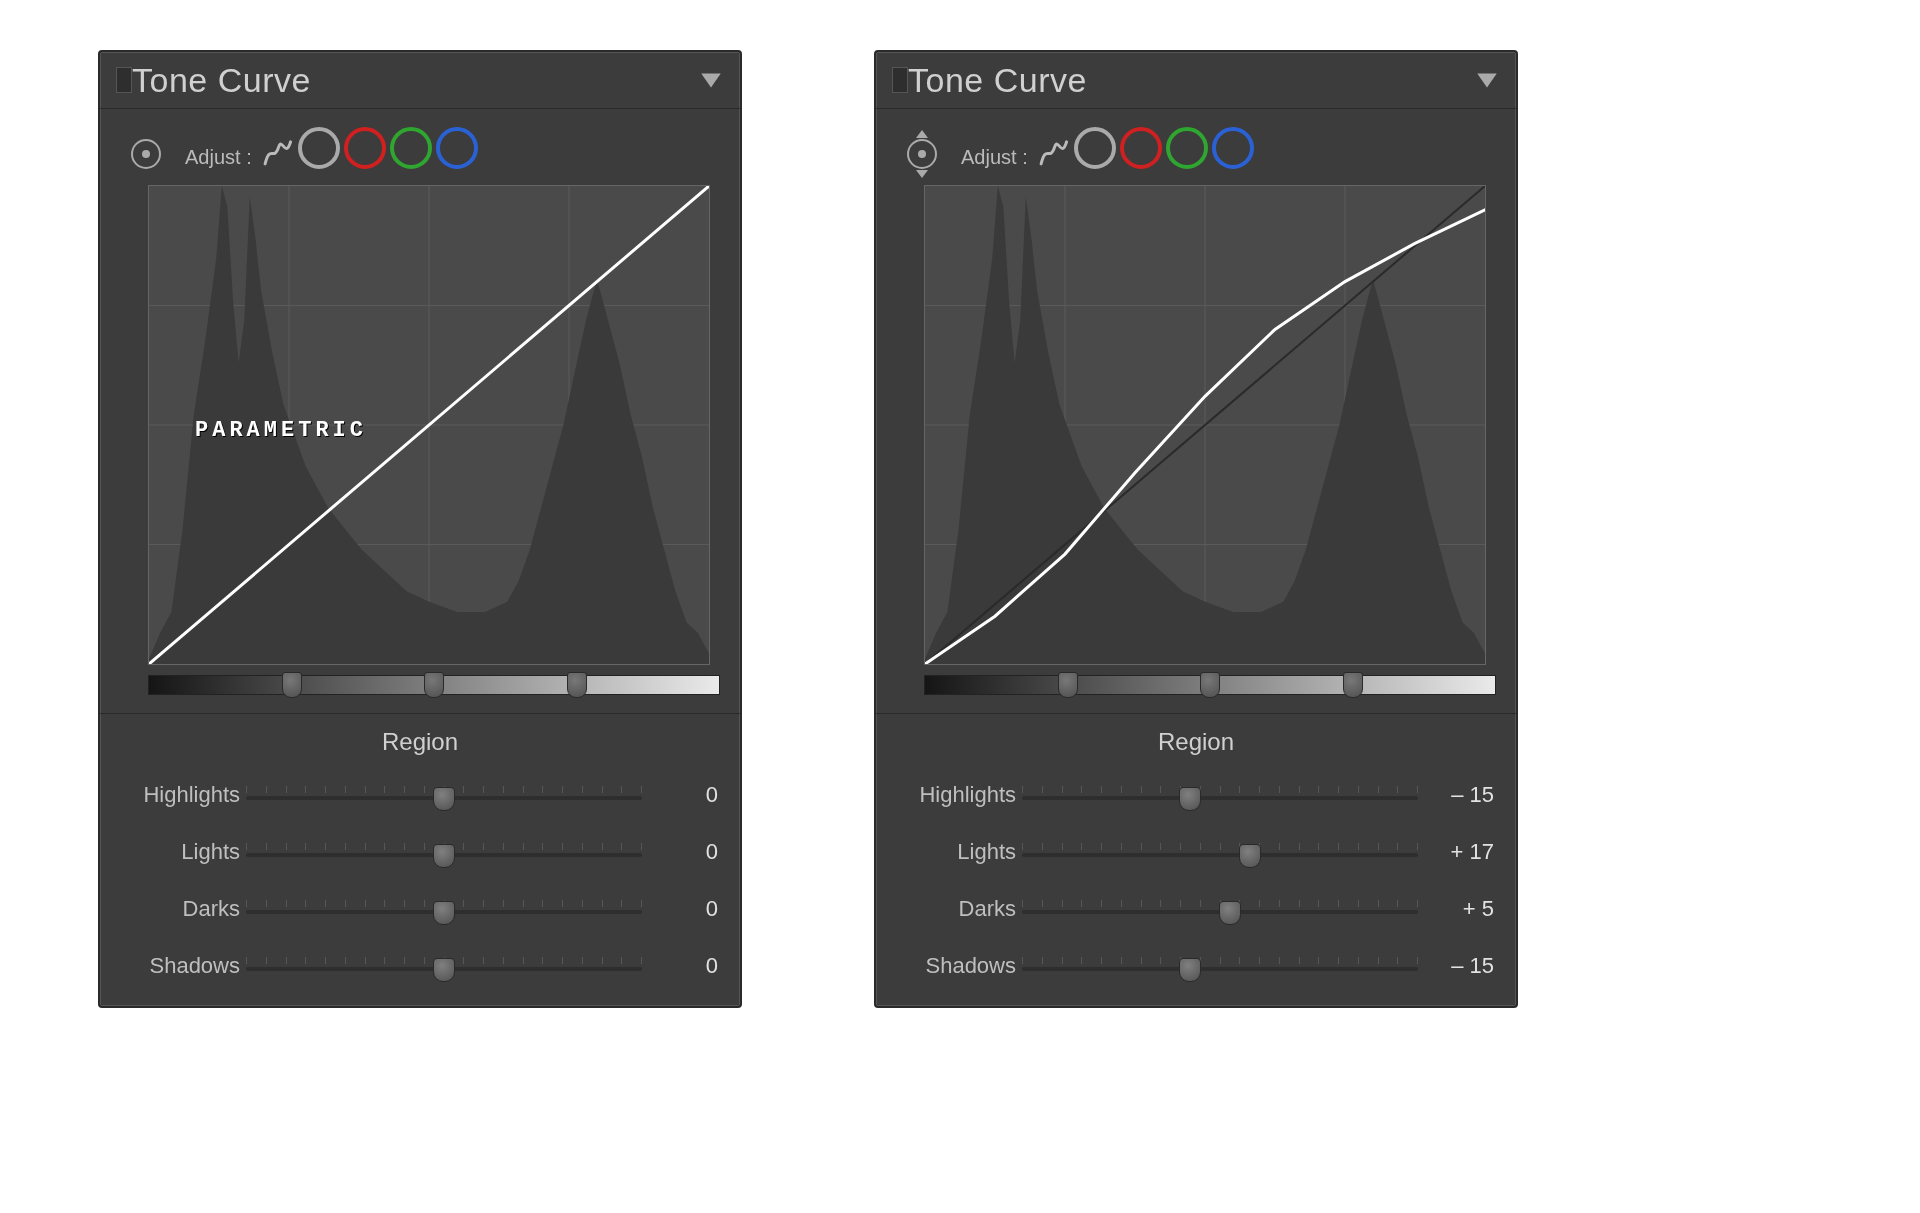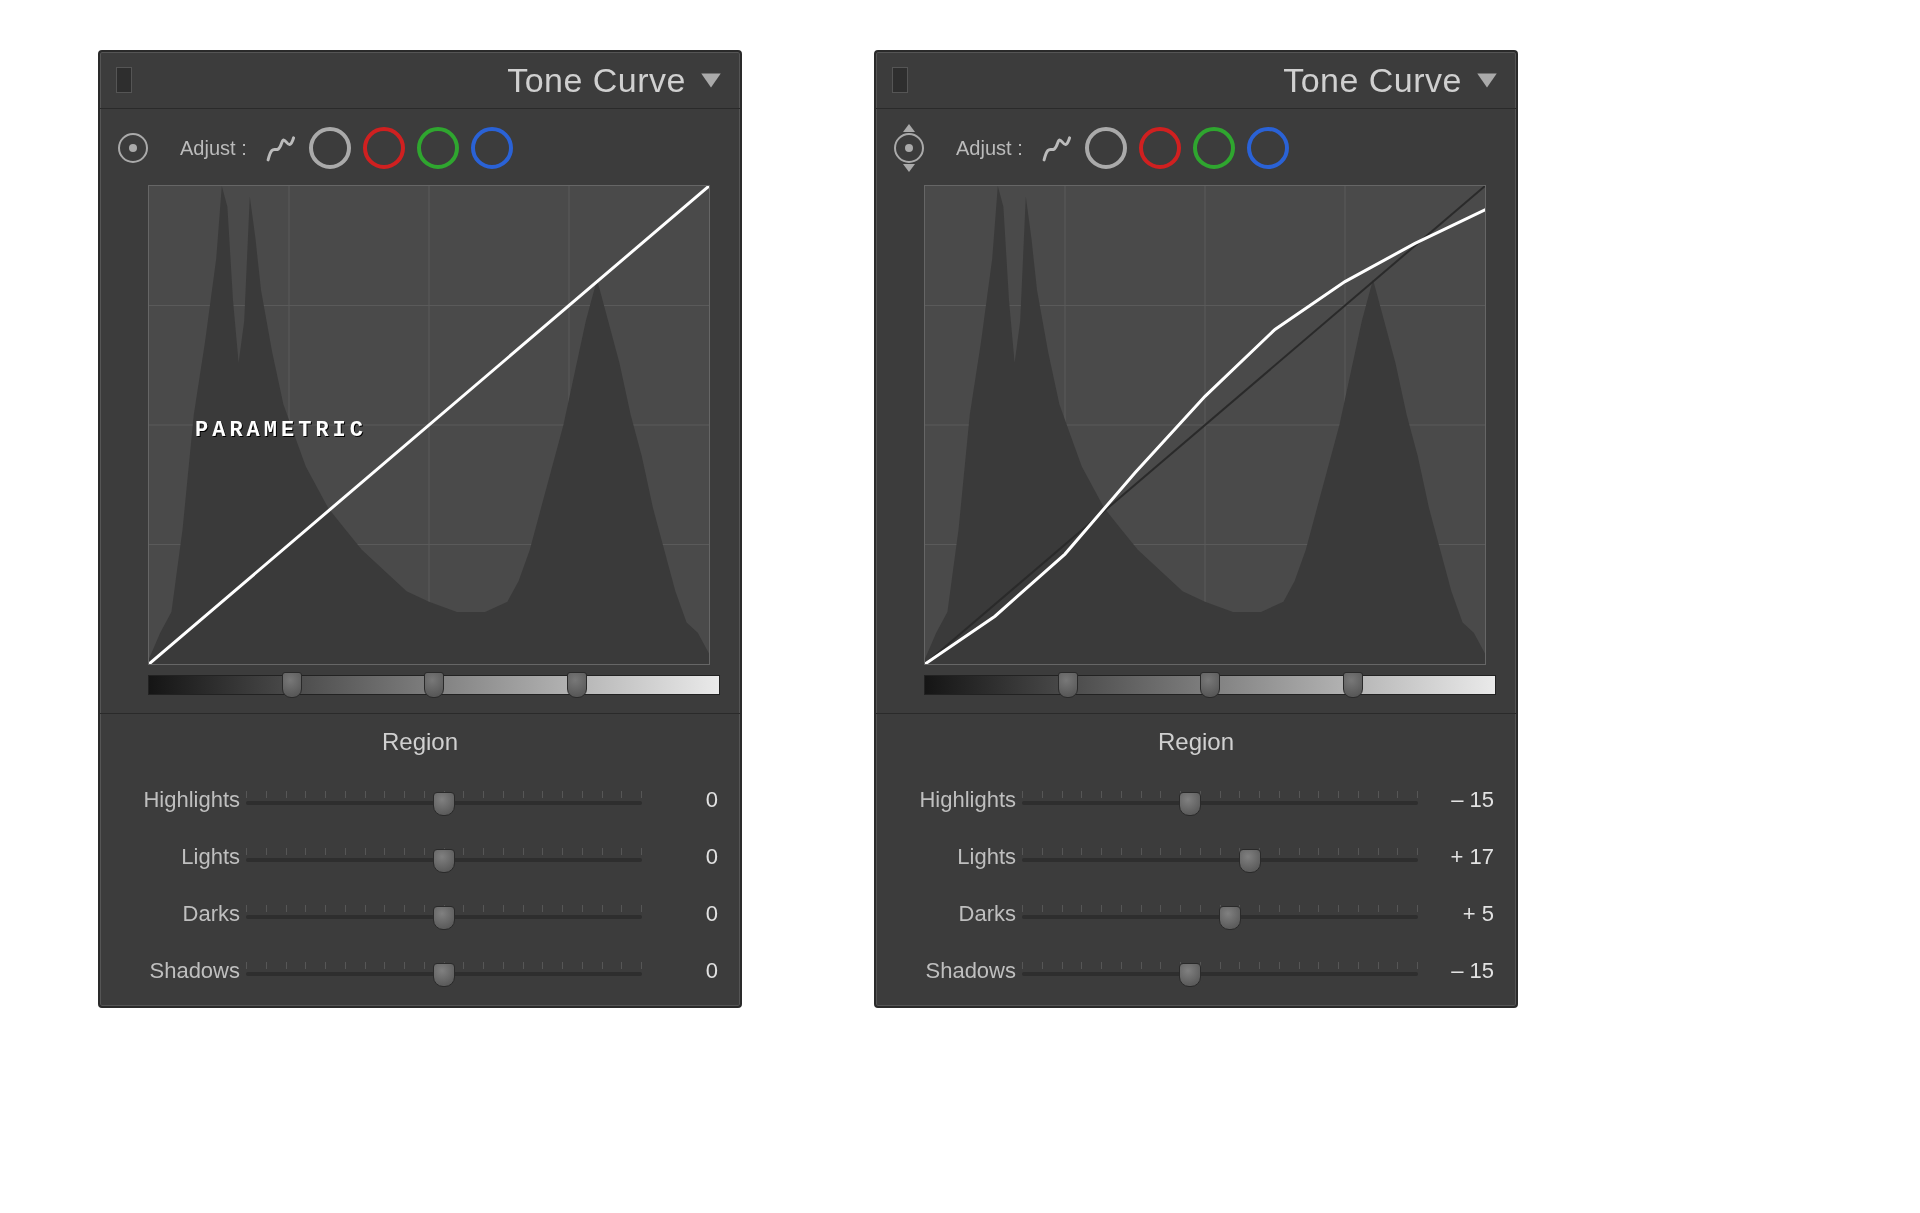--- a/index.html
+++ b/index.html
@@ -1,25 +1,25 @@
 <!DOCTYPE html>
 <html><head>
 <meta charset="utf-8">
 <style>
   html,body{margin:0;padding:0;background:#fff;font-family:"Segoe UI",Arial,sans-serif;}
   .stage{width:1920px;height:1213px;position:relative;background:#fff;}
   .panels-wrap{position:absolute;left:98px;top:50px;display:flex;gap:132px;}
   .panel{width:640px;background:#3c3c3c;border:2px solid #2a2a2a;border-radius:4px;color:#ccc;box-shadow:0 0 0 1px #555 inset;}
   .panel-header{display:flex;align-items:center;height:56px;padding:0 16px;border-bottom:1px solid #2a2a2a;}
   .panel-header .grip{width:14px;height:24px;background:#2e2e2e;border:1px solid #555;}
-  .panel-header .title{flex:1;text-align:right;font-size:34px;color:#d0d0d0;font-weight:300;letter-spacing:0.5px;padding-right:12px;}
+  .panel-header .title{flex:1;font-size:34px;color:#d0d0d0;font-weight:300;letter-spacing:0.5px;padding-right:12px;}
   .panel-header .chev{color:#9a9a9a;}
   .panel-header .chev svg{width:26px;height:26px;display:block;}
 
-  .adjust-row{display:flex;align-items:center;gap:12px;padding:18px 18px 10px 18px;}
+  .adjust-row{display:flex;align-items:flex-end;gap:4px;padding:18px 18px 10px 31px;}
   .target-tool{width:26px;height:26px;border:2.5px solid #aaa;border-radius:50%;display:flex;align-items:center;justify-content:center;position:relative;}
   .target-tool .dot{width:8px;height:8px;background:#aaa;border-radius:50%;}
   .target-tool .arrow-up,.target-tool .arrow-dn{position:absolute;left:50%;transform:translateX(-50%);width:0;height:0;border-left:6px solid transparent;border-right:6px solid transparent;}
   .target-tool .arrow-up{top:-11px;border-bottom:8px solid #aaa;}
   .target-tool .arrow-dn{bottom:-11px;border-top:8px solid #aaa;}
   .adjust-label{color:#bbb;font-size:20px;margin-left:20px;margin-right:4px;}
   .channel-btn{width:34px;height:34px;border-radius:50%;display:flex;align-items:center;justify-content:center;}
   .channel-btn.param svg{width:34px;height:34px;}
   .channel-btn.ring{border:4px solid;}
   .ring.gray{border-color:#aaa;}
@@ -33,21 +33,21 @@
   .curve-box .grid line{stroke:#5a5a5a;stroke-width:1;}
   .curve-box .hist path{fill:#3a3a3a;stroke:none;}
   .curve-box .diag{stroke:#2a2a2a;stroke-width:2;fill:none;}
   .curve-box .curve-line{stroke:#fff;stroke-width:3;fill:none;stroke-linecap:round;}
 
   .split-slider{height:18px;margin:10px 0 0 0;background:linear-gradient(to right,#151515 0%,#eaeaea 100%);border:1px solid #222;position:relative;}
   .split-slider .split-thumb{position:absolute;top:-4px;width:18px;height:24px;background:radial-gradient(circle at 40% 30%,#787878,#505050);border:1px solid #2a2a2a;border-radius:3px 3px 9px 9px;transform:translateX(-50%);}
 
   .region-block{margin-top:18px;border-top:1px solid #2a2a2a;padding:14px 22px 22px 22px;}
   .region-title{text-align:center;font-size:24px;color:#d0d0d0;margin-bottom:10px;}
-  .slider-row{display:flex;align-items:flex-end;gap:6px;height:36px;font-size:22px;margin-top:21px;}
+  .slider-row{display:flex;align-items:center;gap:6px;height:36px;font-size:22px;margin-top:21px;}
   .slider-row .s-label{width:118px;text-align:right;color:#bfbfbf;}
   .slider-row .s-track{flex:1;position:relative;height:26px;}
   .slider-row .s-track .rail{position:absolute;left:0;right:0;top:14px;height:4px;background:#2e2e2e;border-radius:2px;}
   .slider-row .s-track .ticks{position:absolute;left:0;right:0;top:4px;display:flex;justify-content:space-between;}
   .slider-row .s-track .ticks span{width:1px;height:7px;background:#565656;}
   .slider-row .s-track .thumb{position:absolute;top:5px;width:20px;height:22px;background:radial-gradient(circle at 40% 30%,#808080,#505050);border:1px solid #2a2a2a;border-radius:4px 4px 10px 10px;transform:translateX(-50%);}
   .slider-row .s-val{width:70px;text-align:right;color:#e2e2e2;white-space:nowrap;}
 
   .red-arrow{position:absolute;color:#de5a53;}
   .red-arrow svg{display:block;}

